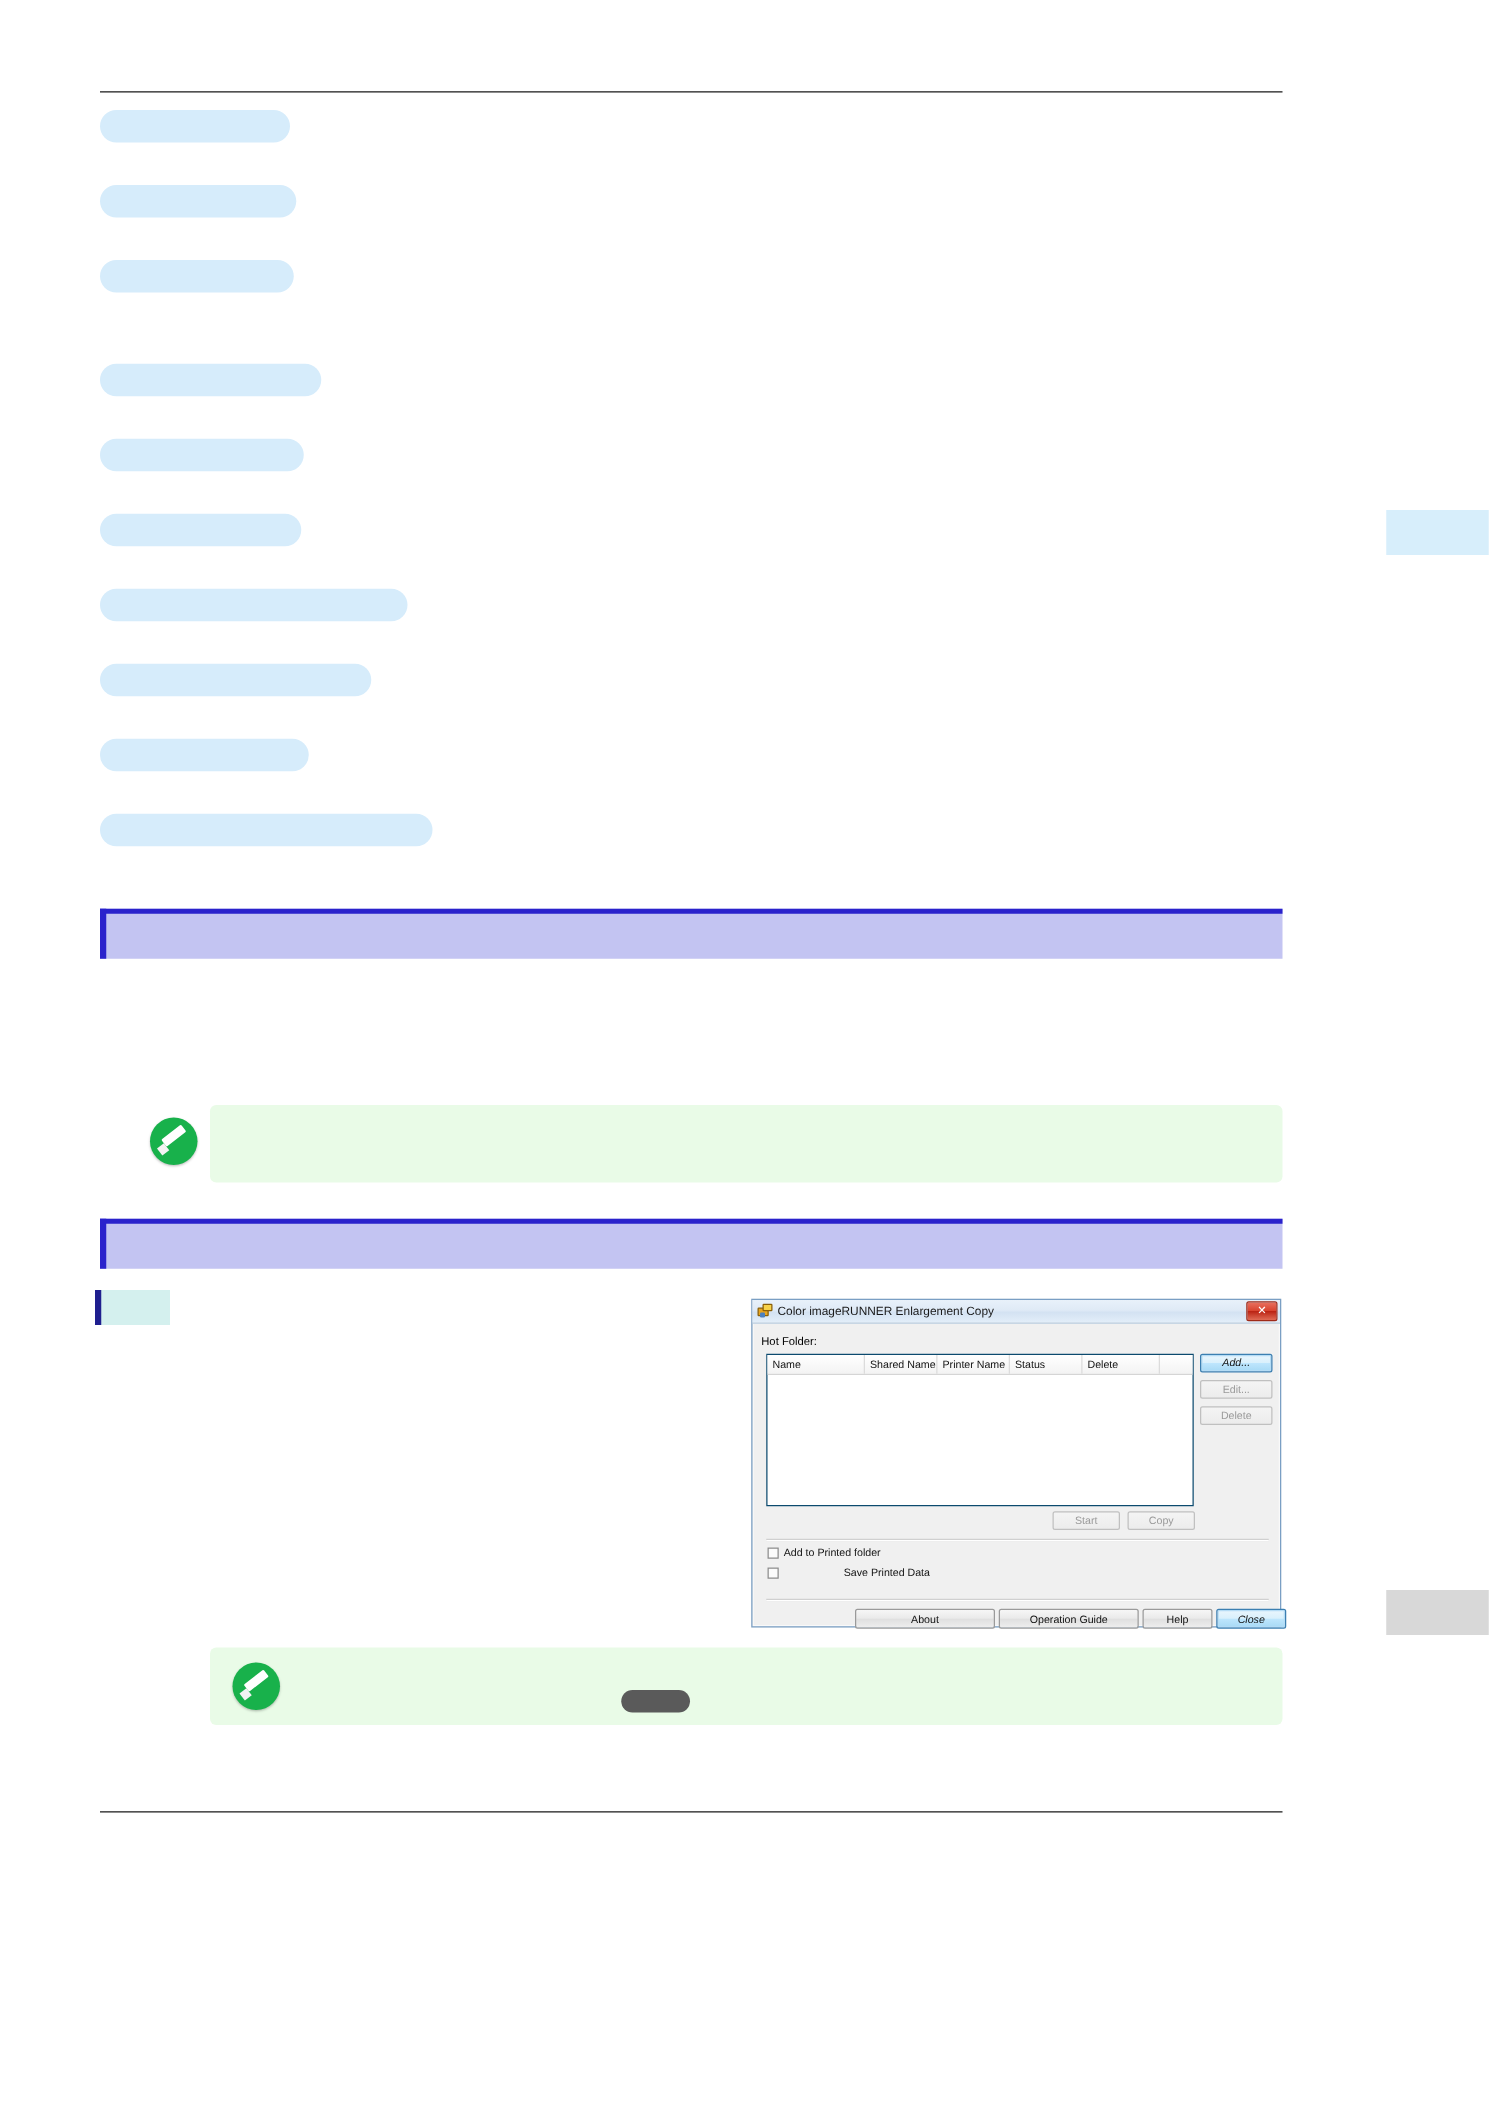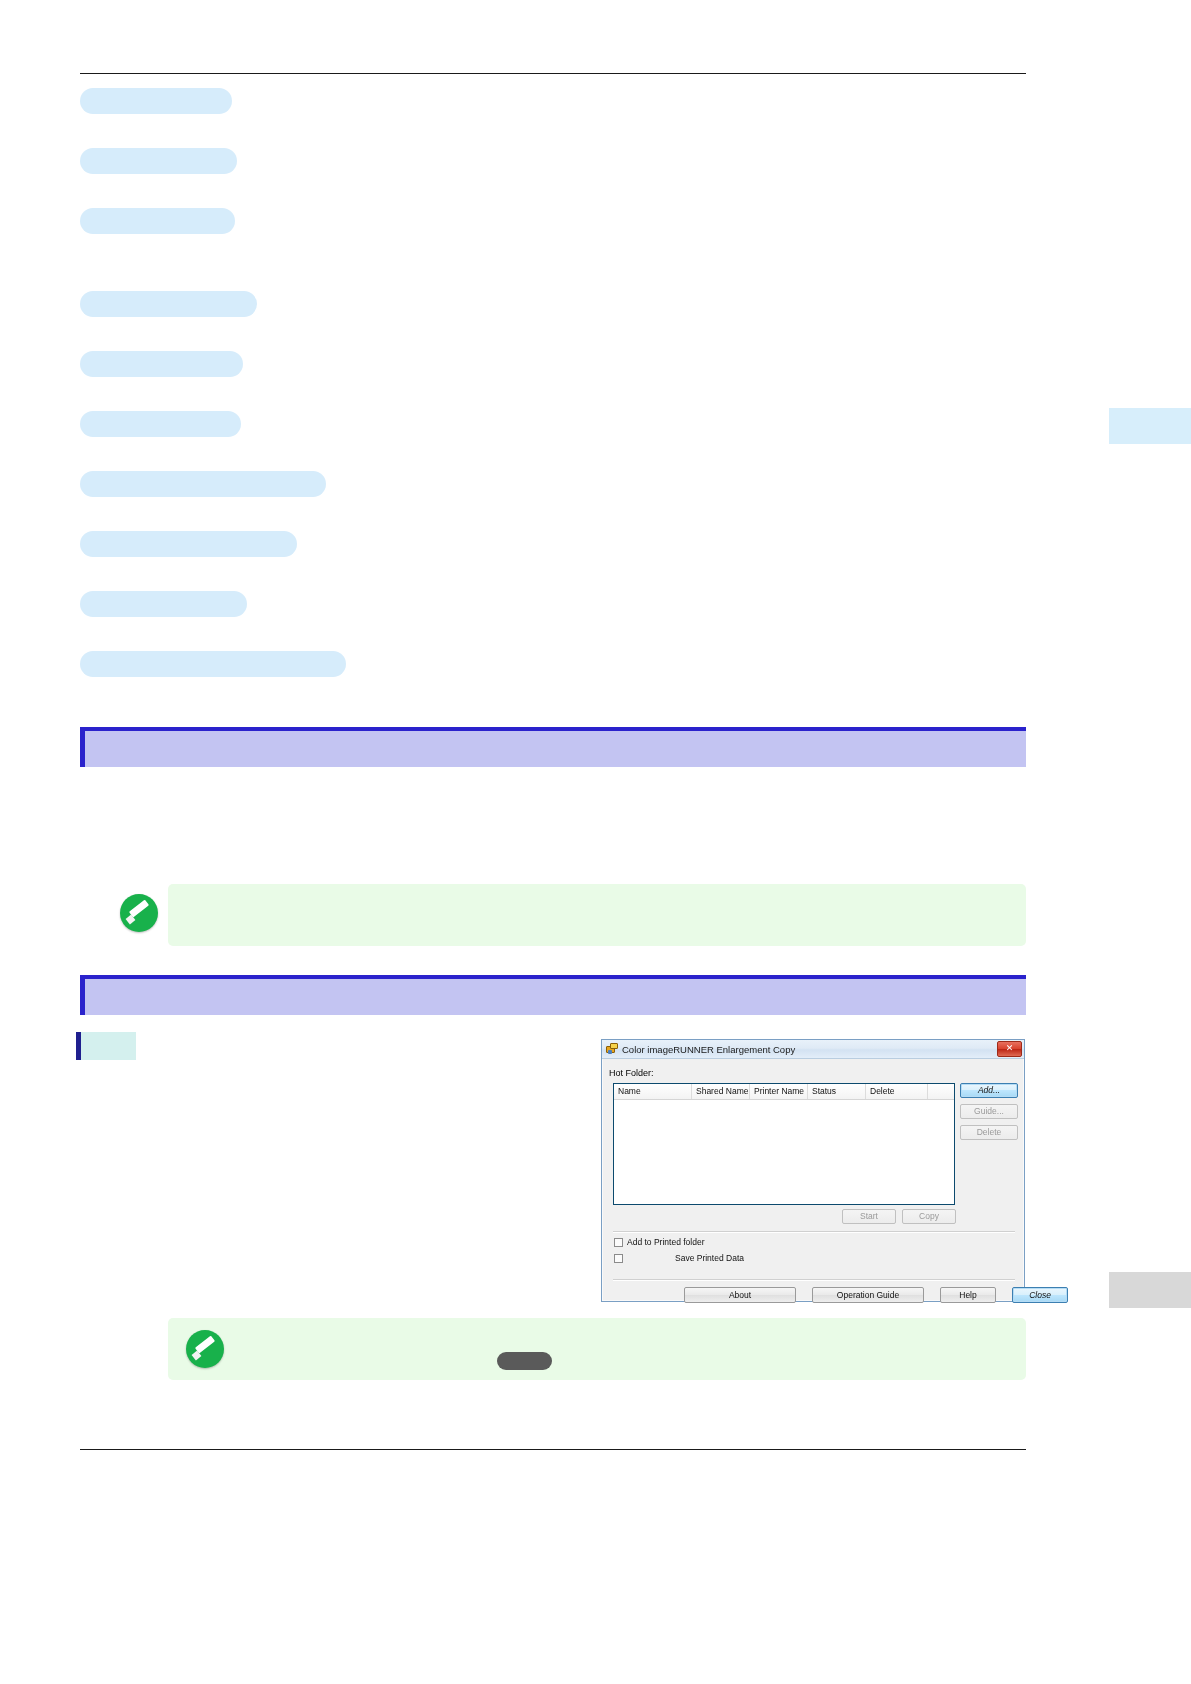--- a/index.html
+++ b/index.html
@@ -207,21 +207,21 @@
     width:9px;height:9px;
     border:1px solid #8b8b8b;
     background:#fbfbfb;
     margin-right:4px;
     box-sizing:border-box;
     cursor:pointer;
   }
 
   .bottom-btns{
     position:absolute;left:82px;top:228px;
-    display:flex;gap:16px;
+    display:flex;gap:3px;
   }
   .bottom-btns .btn{margin-bottom:0;height:16px;line-height:14px;}
   .b-about{width:112px;}
   .b-guide{width:112px;}
   .b-help{width:56px;}
   .b-close{width:56px;}
 </style>
 </head>
 <body>
 
@@ -280,21 +280,21 @@
           <div class="c-shared">Shared Name</div>
           <div class="c-printer">Printer Name</div>
           <div class="c-status">Status</div>
           <div class="c-details">Delete</div>
           <div class="c-rest"></div>
         </div>
       </div>
 
       <div class="side-btns">
         <span class="btn focus">Add...</span>
-        <span class="btn disabled">Guide...</span>
+        <span class="btn disabled">Edit...</span>
         <span class="btn disabled">Delete</span>
       </div>
 
       <div class="run-btns">
         <span class="btn disabled">Start</span>
         <span class="btn disabled">Copy</span>
       </div>
 
       <div class="divider d1"></div>
 

